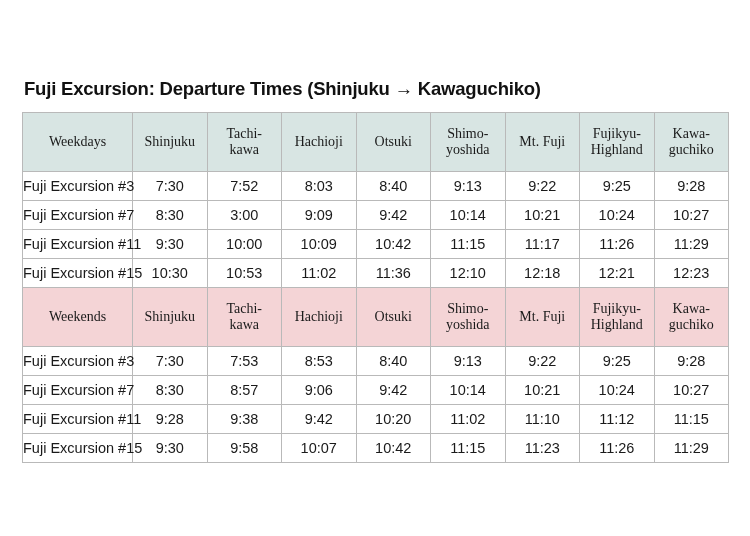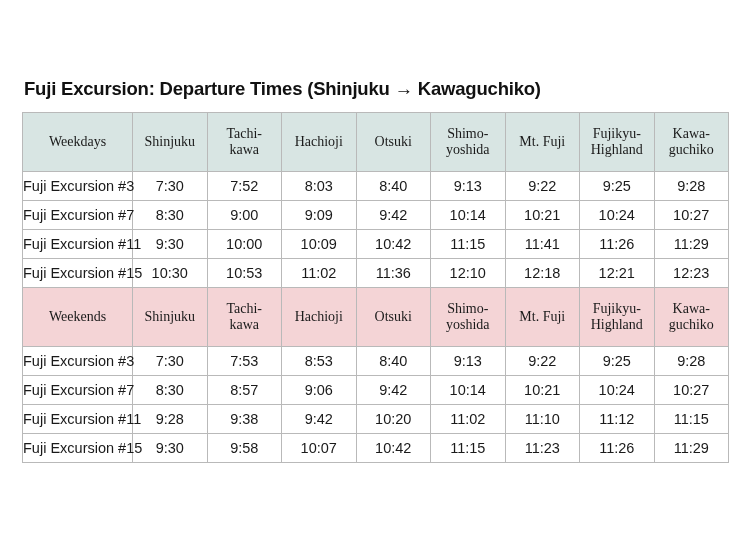--- a/index.html
+++ b/index.html
@@ -141,36 +141,36 @@
         <td class="time">8:03</td>
         <td class="time">8:40</td>
         <td class="time">9:13</td>
         <td class="time">9:22</td>
         <td class="time">9:25</td>
         <td class="time">9:28</td>
       </tr>
       <tr>
         <td class="rowhead">Fuji Excursion #7</td>
         <td class="time">8:30</td>
-        <td class="time">9:00</td>
+        <td class="time">3:00</td>
         <td class="time">9:09</td>
         <td class="time">9:42</td>
         <td class="time">10:14</td>
         <td class="time">10:21</td>
         <td class="time">10:24</td>
         <td class="time">10:27</td>
       </tr>
       <tr>
         <td class="rowhead">Fuji Excursion #11</td>
         <td class="time">9:30</td>
         <td class="time">10:00</td>
         <td class="time">10:09</td>
         <td class="time">10:42</td>
         <td class="time">11:15</td>
-        <td class="time">11:41</td>
+        <td class="time">11:17</td>
         <td class="time">11:26</td>
         <td class="time">11:29</td>
       </tr>
       <tr>
         <td class="rowhead">Fuji Excursion #15</td>
         <td class="time">10:30</td>
         <td class="time">10:53</td>
         <td class="time">11:02</td>
         <td class="time">11:36</td>
         <td class="time">12:10</td>

